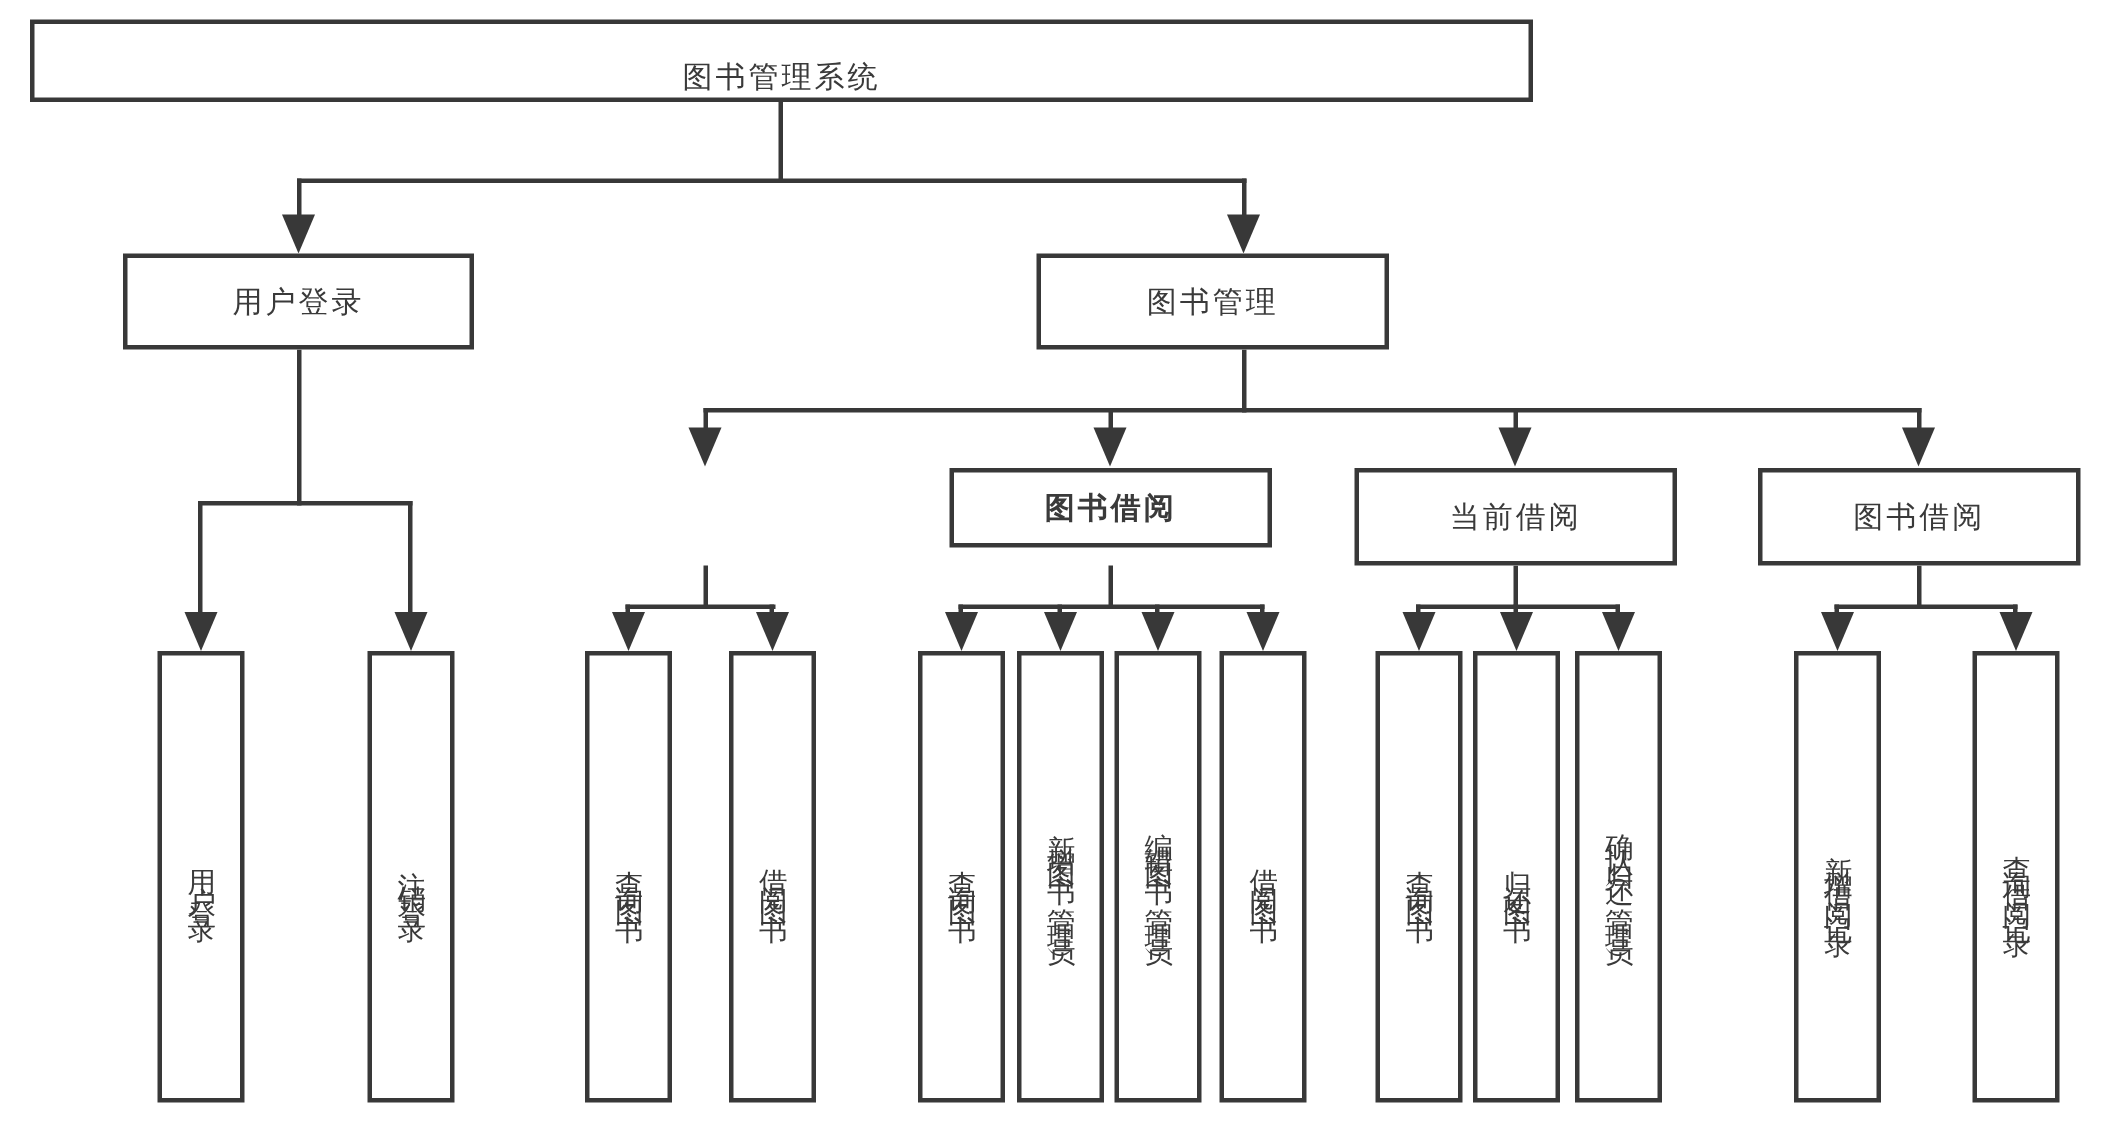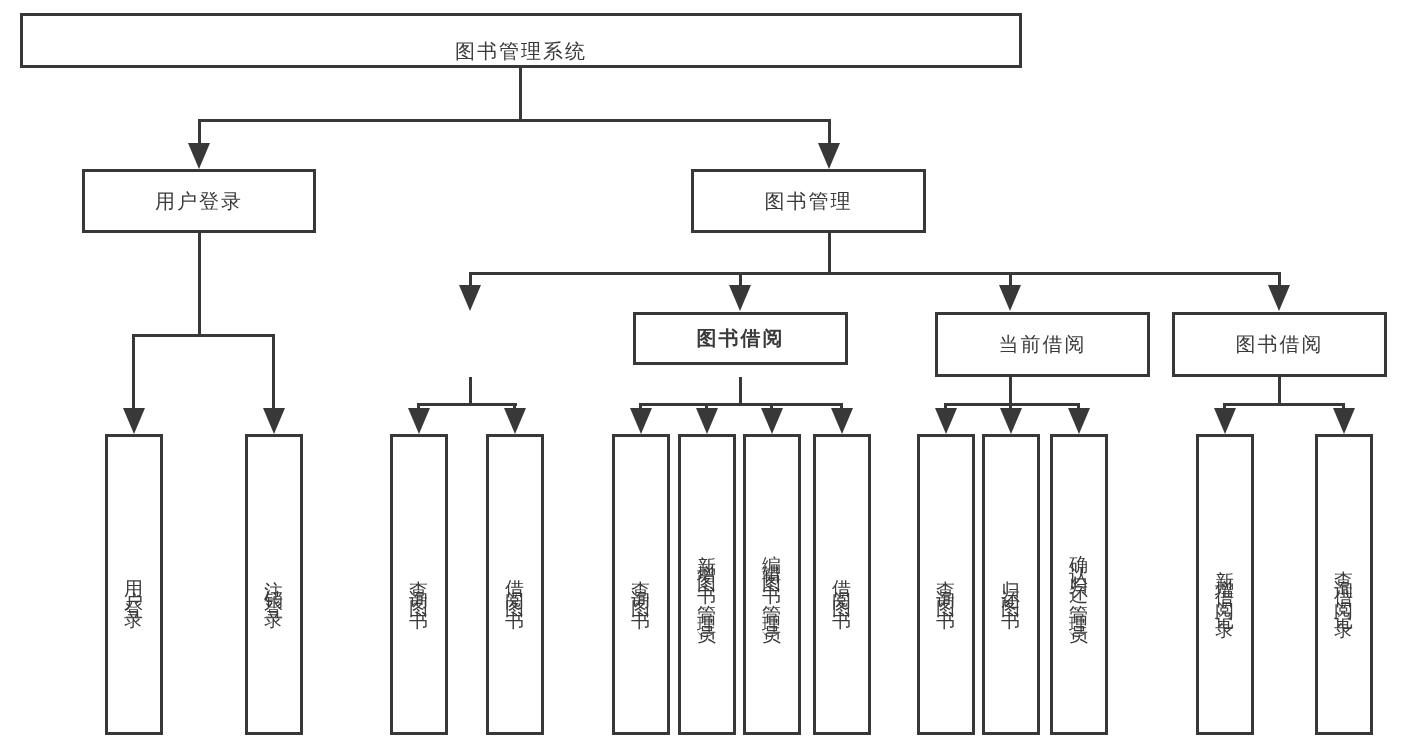--- a/index.html
+++ b/index.html
@@ -48,21 +48,21 @@
 
   <div class="box" style="left:691px;top:169px;width:235px;height:64px;">
     <span>图书管理</span>
   </div>
 
 
   <div class="box" style="left:633px;top:312px;width:215px;height:53px;font-weight:bold;">
     <span>图书借阅</span>
   </div>
 
-  <div class="box" style="left:903px;top:312px;width:215px;height:65px;margin-left:32px;">
+  <div class="box" style="left:903px;top:312px;width:215px;height:65px;">
     <span>当前借阅</span>
   </div>
 
   <div class="box" style="left:1172px;top:312px;width:215px;height:65px;">
     <span>图书借阅</span>
   </div>
 
   <div class="vbox" style="left:105px;top:434px;width:58px;height:301px;">
     <span>用户登录</span>
   </div>

